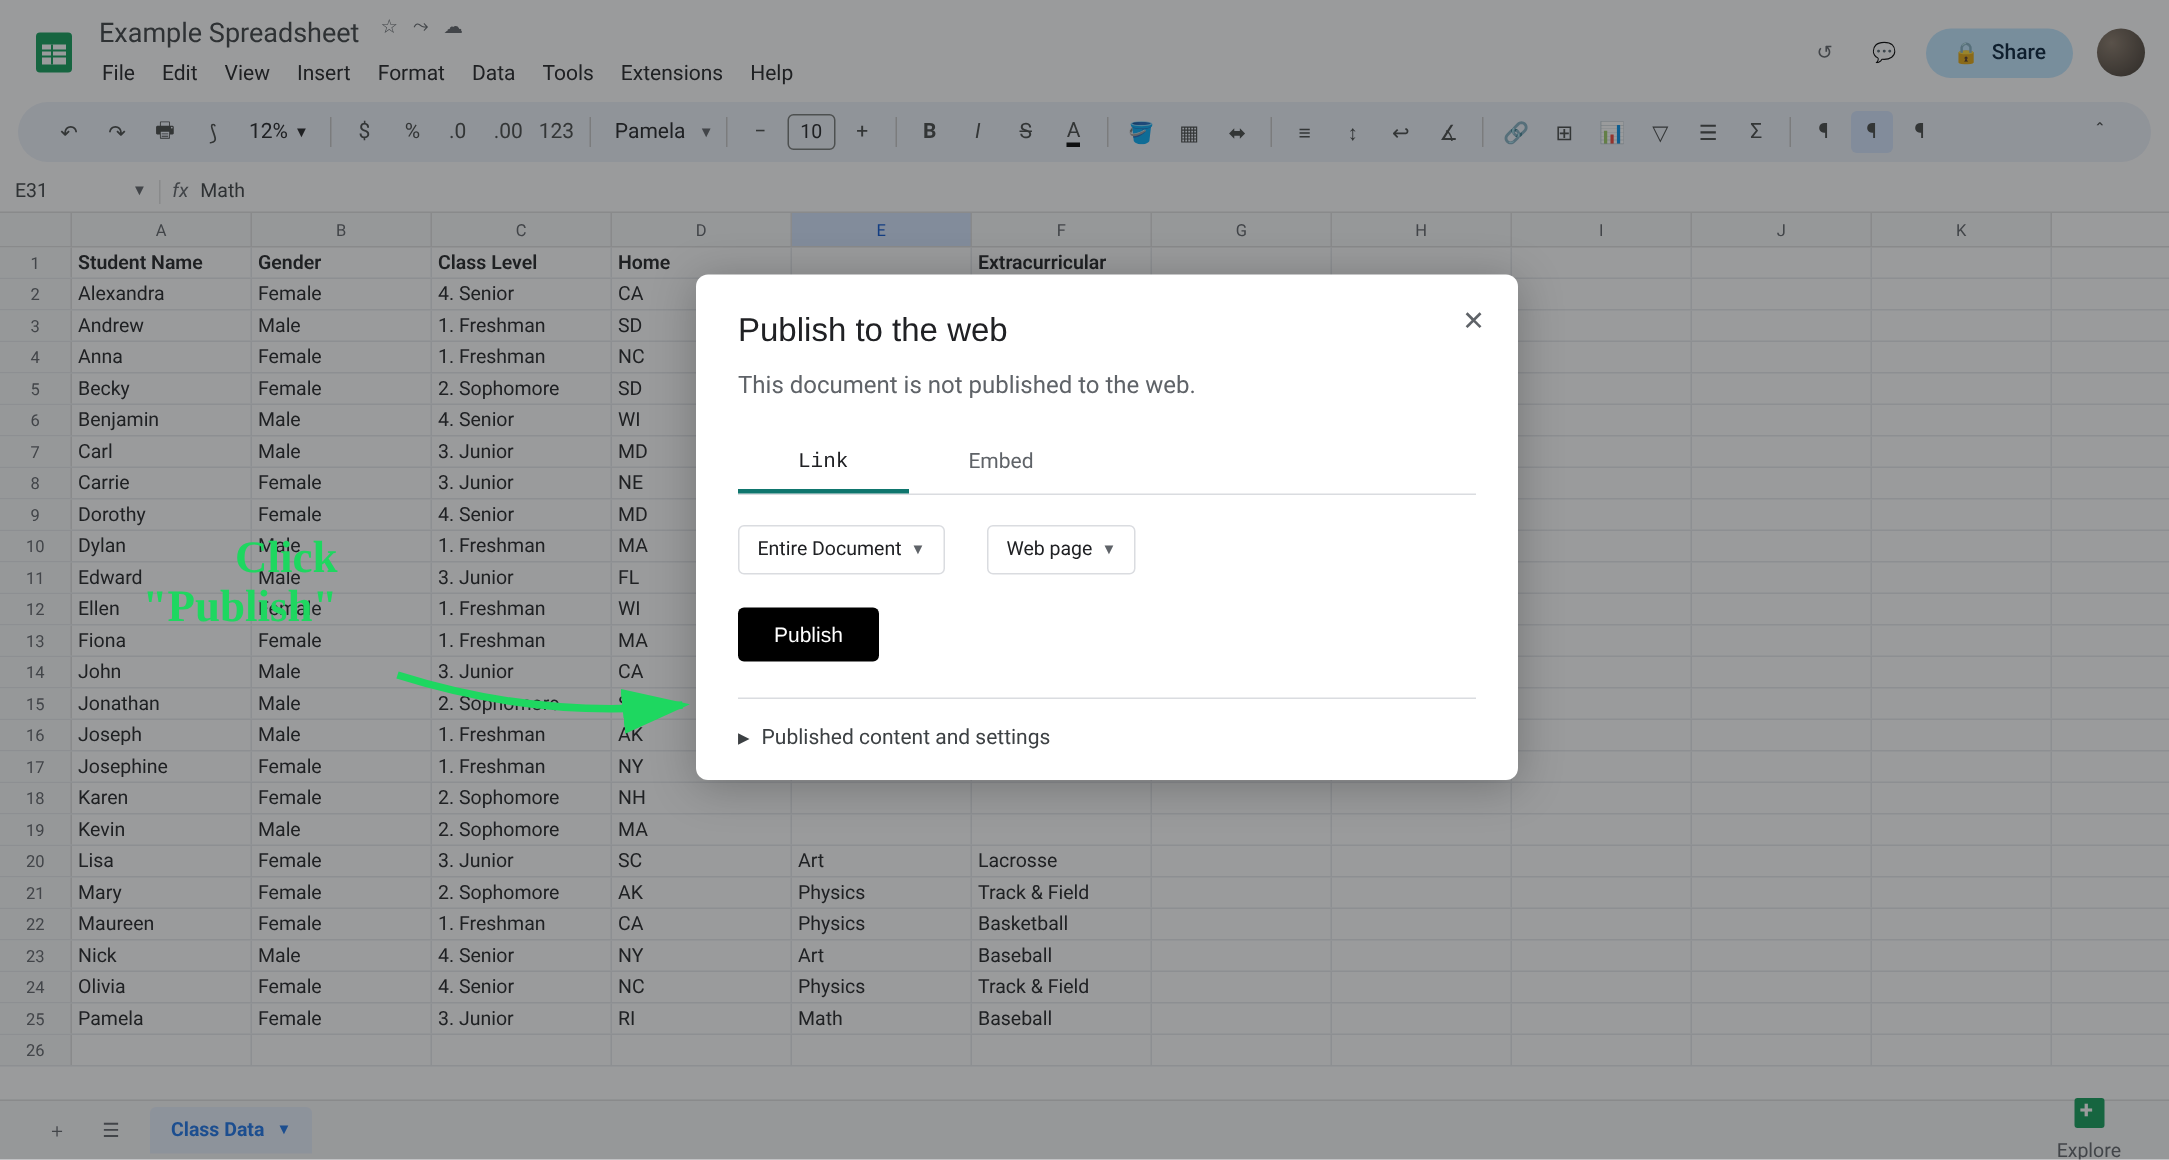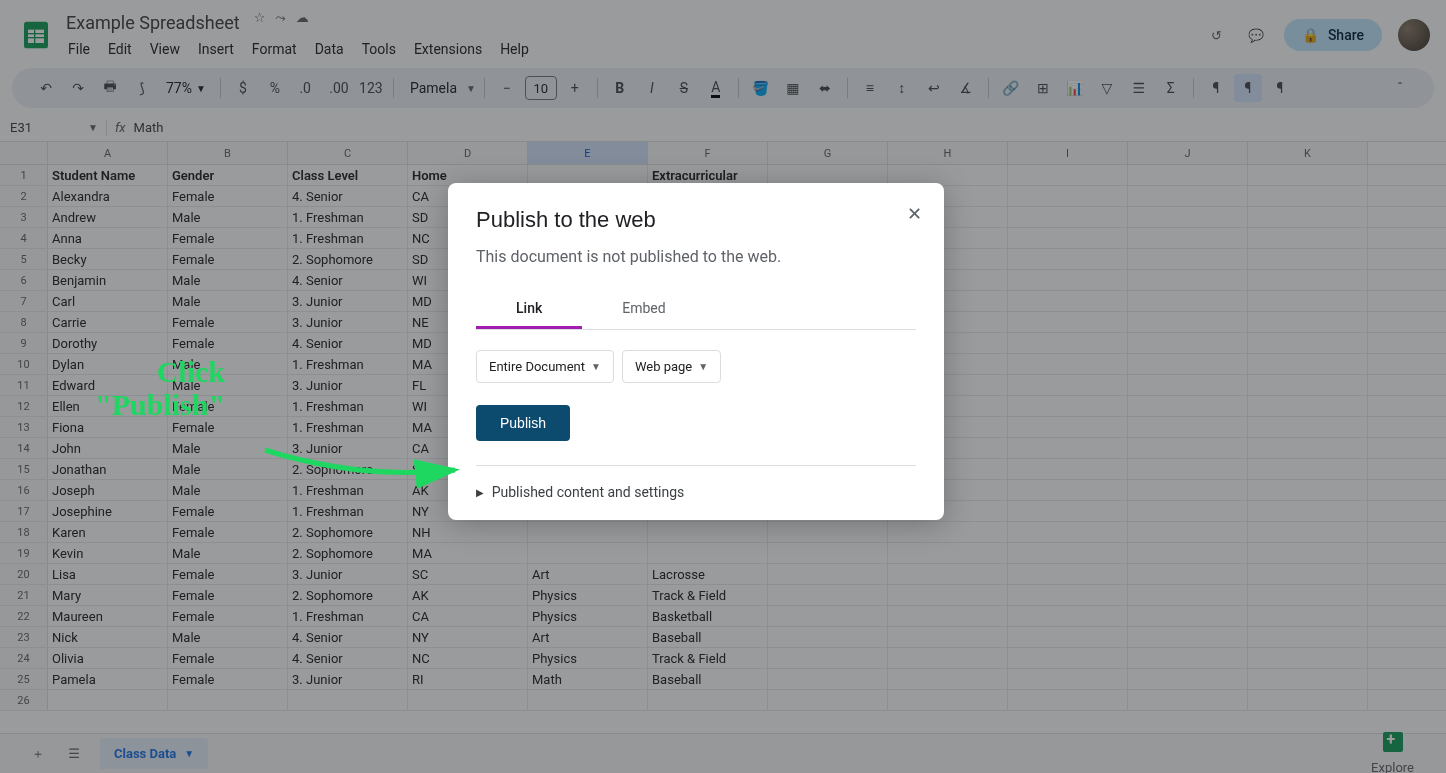--- a/index.html
+++ b/index.html
@@ -51,32 +51,32 @@
 
 .footer { position: absolute; bottom: 0; left: 0; right: 0; height: 40px; border-top: 1px solid #e0e0e0; display: flex; align-items: center; padding: 0 20px; background: #f8f9fa; }
 .tab-btn { width: 36px; height: 36px; display: flex; align-items: center; justify-content: center; color: #5f6368; cursor: pointer; }
 .sheet-tab { background: #e8f0fe; color: #1a73e8; padding: 8px 14px; border-radius: 4px 4px 0 0; font-weight: 700; display: flex; align-items: center; gap: 8px; margin-left: 8px; }
 .explore { margin-left: auto; display: flex; align-items: center; gap: 8px; color: #5f6368; font-size: 13px; padding: 6px 12px; flex-direction: column; }
 .explore-ico { width: 20px; height: 20px; background: #0f9d58; border-radius: 2px; position: relative; }
 .explore-ico::after { content: "+"; color: #fff; position: absolute; top: -2px; left: 4px; font-size: 16px; font-weight: bold; }
 
 
 .overlay { position: absolute; inset: 0; background: rgba(32,33,36,0.45); }
-.modal { position: absolute; top: 183px; left: 448px; width: 496px; background: #fff; border-radius: 8px; box-shadow: 0 4px 30px rgba(0,0,0,0.25); padding: 24px 28px 20px 28px; }
+.modal { position: absolute; top: 183px; left: 464px; width: 548px; background: #fff; border-radius: 8px; box-shadow: 0 4px 30px rgba(0,0,0,0.25); padding: 24px 28px 20px 28px; }
 .modal-title { font-size: 22px; color: #202124; font-family: "Google Sans", sans-serif; }
 .modal-close { position: absolute; top: 20px; right: 22px; color: #5f6368; cursor: pointer; font-size: 18px; }
 .modal-sub { color: #5f6368; font-size: 16px; margin-top: 14px; }
 .modal-desc { font-size: 14px; color: #3c4043; margin-top: 14px; line-height: 1.5; }
 .learn-more { color: #1a73e8; }
 .tabs { display: flex; margin-top: 24px; border-bottom: 1px solid #dadce0; }
 .tab { flex: 0 0 auto; padding: 10px 40px; font-size: 14px; color: #5f6368; cursor: pointer; text-align: center; }
-.tab.active { color: #202124; font-weight: 500; border-bottom: 3px solid #a21caf; }
-.selects { display: flex; gap: 8px; margin-top: 20px; }
+.tab.active { color: #202124; font-weight: 500; border-bottom: 3px solid #0f766e; font-family: Liberation Mono, monospace; }
+.selects { display: flex; gap: 28px; margin-top: 20px; }
 .select { border: 1px solid #dadce0; border-radius: 4px; padding: 8px 12px; font-size: 13px; display: flex; align-items: center; gap: 6px; cursor: pointer; }
-.publish-btn { background: #0c4a6e; color: #fff; border: none; padding: 10px 24px; font-size: 14px; font-weight: 500; border-radius: 4px; margin-top: 22px; cursor: pointer; }
+.publish-btn { background: #000000; color: #fff; border: none; padding: 10px 24px; font-size: 14px; font-weight: 500; border-radius: 4px; margin-top: 22px; cursor: pointer; }
 .modal-divider { border-top: 1px solid #dadce0; margin: 24px 0 18px 0; }
 .expander { display: flex; align-items: center; gap: 8px; font-size: 14px; color: #3c4043; cursor: pointer; }
 .caret { font-size: 10px; }
 
 
 .annotation { position: absolute; top: 355px; left: 95px; color: #1ed760; font-family: "Comic Sans MS", cursive; font-size: 30px; font-weight: 700; line-height: 1.1; pointer-events: none; text-align: right; }
 .arrow { position: absolute; top: 440px; left: 260px; pointer-events: none; }
 
 </style>
 </head>
@@ -124,21 +124,21 @@
     <div class="avatar"></div>
   </div>
 </div>
 
 <div class="toolbar">
   <span class="tb-btn">↶</span>
   <span class="tb-btn">↷</span>
   <span class="tb-btn">🖶</span>
   <span class="tb-btn">⟆</span>
   <span class="zoom">
-      <span>77%</span> 
+      <span>12%</span> 
       <span style="font-size:10px">▼</span>
     </span>
   <span class="tb-sep"></span>
   <span class="tb-btn">$</span>
   <span class="tb-btn">%</span>
   <span class="tb-btn">.0&nbsp;</span>
   <span class="tb-btn">.00</span>
   <span class="tb-btn">123</span>
   <span class="tb-sep"></span>
   <span class="font-name">Pamela</span>

